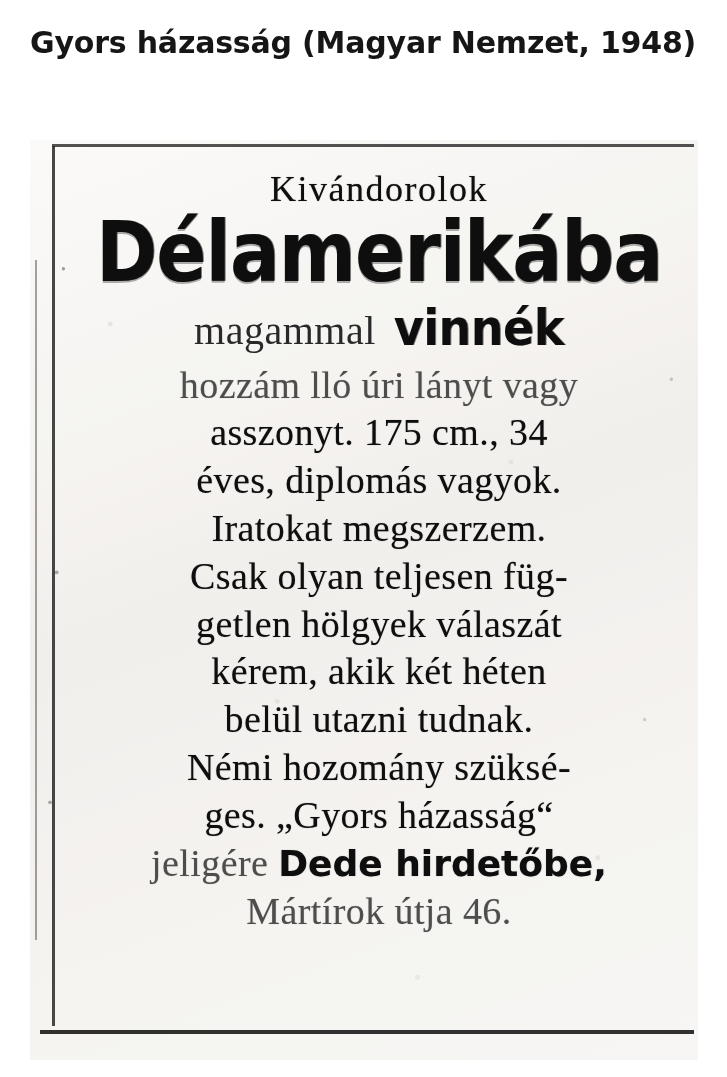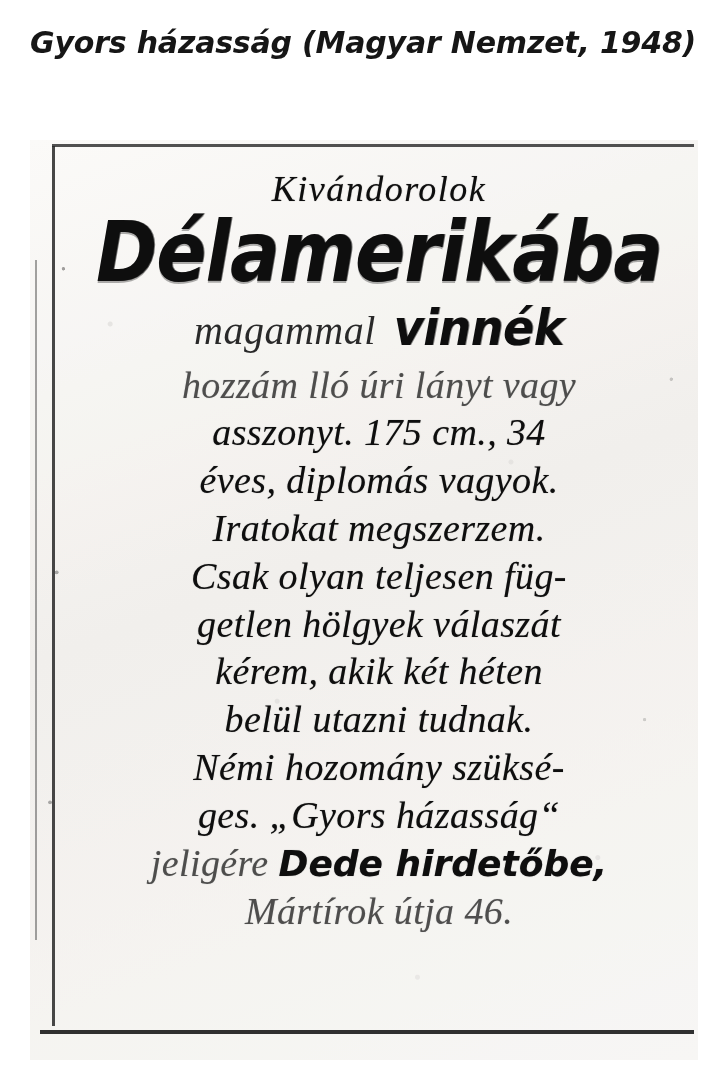--- a/index.html
+++ b/index.html
@@ -14,21 +14,20 @@
     overflow: hidden;
     font-family: "Liberation Sans", sans-serif;
     color: #1a1a1a;
   }
   .page {
     position: relative;
     width: 727px;
     height: 1077px;
     background: #ffffff;
     box-sizing: border-box;
-    font-style: italic;
   }
   
   .caption {
     padding: 24px 22px 0 30px;
     font-size: 30px;
     font-weight: 700;
     line-height: 1.28;
     letter-spacing: -0.2px;
     color: #161616;
     font-family: "DejaVu Sans", sans-serif;

